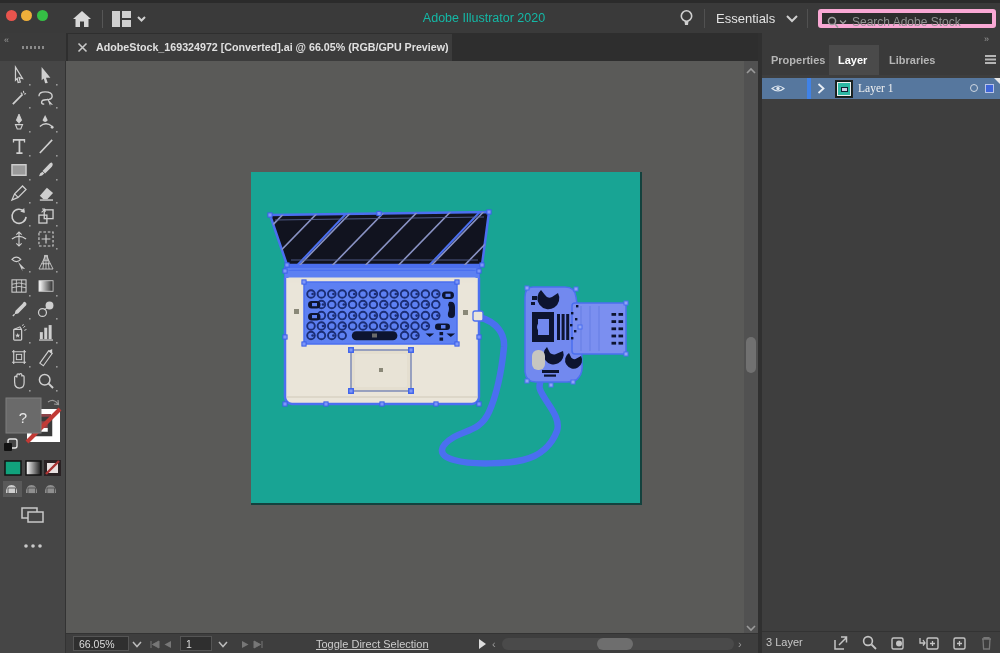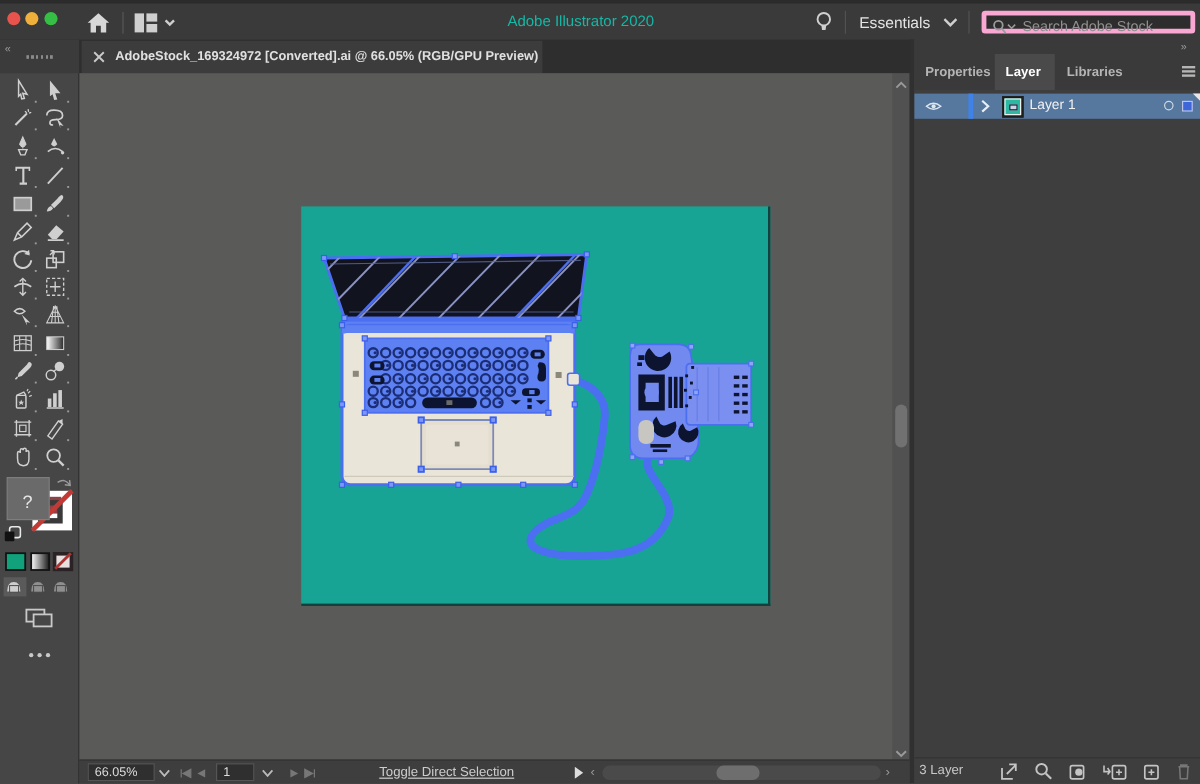--- a/index.html
+++ b/index.html
@@ -467,21 +467,21 @@
   <div class="abs" style="left:0;top:12px;width:238px;height:30px;background:#3a3a3a;">
     <div class="abs" style="left:67px;top:0px;width:50px;height:30px;background:#4a4a4a;"></div>
     <div class="abs" style="left:9px;top:9px;color:#b5b5b5;font-size:11px;font-weight:bold;">Properties</div>
     <div class="abs" style="left:76px;top:9px;color:#fff;font-size:11px;font-weight:bold;">Layer</div>
     <div class="abs" style="left:127px;top:9px;color:#b5b5b5;font-size:11px;font-weight:bold;">Libraries</div>
     <div class="abs" style="left:223px;top:10px;width:11px;height:1.6px;background:#b5b5b5;box-shadow:0 3.5px 0 #b5b5b5,0 7px 0 #b5b5b5;"></div>
   </div>
 
   <div class="abs" style="left:0;top:42px;width:238px;height:558px;background:#3e3e3e;"></div>
 
-  <div class="abs" style="left:0;top:45px;width:238px;height:21px;background:#56779e;">
+  <div class="abs" style="left:0;top:45px;width:238px;height:21px;background:#56779e;font-family:Liberation Serif, serif;">
     <svg class="abs" style="left:9px;top:6px" width="14" height="9" viewBox="0 0 14 9">
       <path d="M1 4.5 Q7 -0.5 13 4.5 Q7 9.5 1 4.5 Z" fill="none" stroke="#dde6ef" stroke-width="1.2"></path>
       <circle cx="7" cy="4.5" r="1.7" fill="#dde6ef"></circle>
     </svg>
     <div class="abs" style="left:45px;top:0;width:4px;height:21px;background:#3f82e8;"></div>
     <svg class="abs" style="left:55px;top:5px" width="8" height="11" viewBox="0 0 8 11">
       <path d="M1.5 1 L6.5 5.5 L1.5 10" stroke="#e8eef5" stroke-width="1.8" fill="none"></path>
     </svg>
     <div class="abs" style="left:73px;top:1.5px;width:18px;height:18px;background:#0f1f1d;border:1px solid #222;box-sizing:border-box;">
        <div class="abs" style="left:1px;top:1px;width:14px;height:14px;background:#2db8a4;border:1px solid #eee;box-sizing:border-box;">

